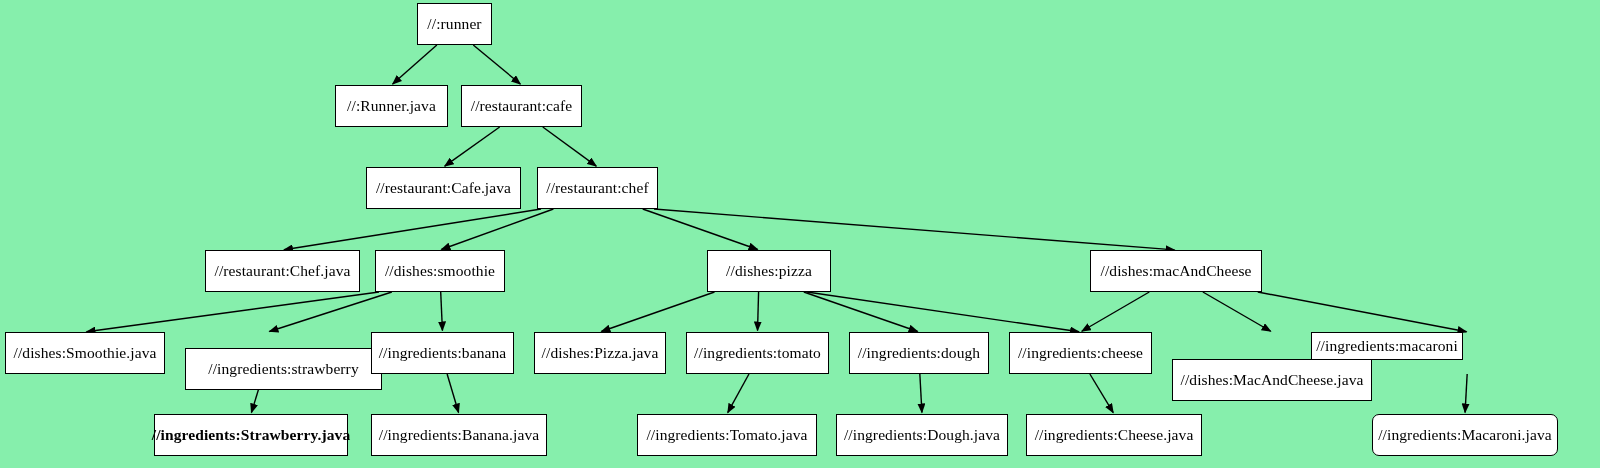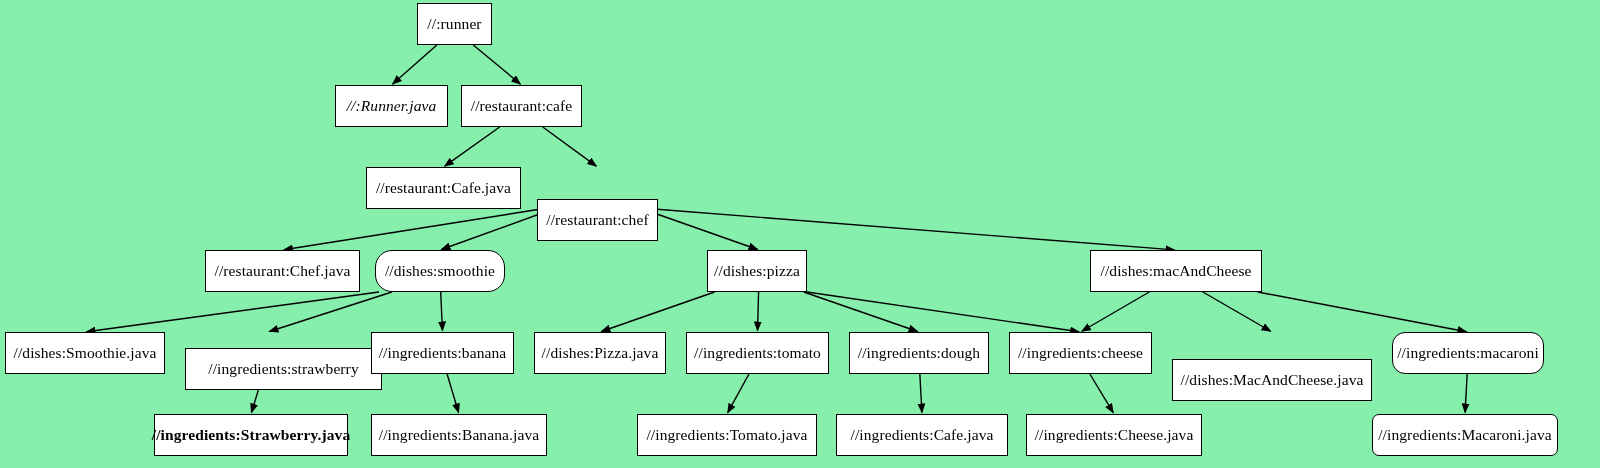--- a/index.html
+++ b/index.html
@@ -71,39 +71,39 @@
       <line x1="447.12" y1="374" x2="458.57293738828776" y2="412.5620787484436" stroke="#000000" stroke-width="1.4" marker-end="url(#arrowhead)"></line>
       <line x1="748.96" y1="374" x2="727.721868407627" y2="412.6851212975829" stroke="#000000" stroke-width="1.4" marker-end="url(#arrowhead)"></line>
       <line x1="919.84" y1="374" x2="921.9191178403457" y2="412.50218222862406" stroke="#000000" stroke-width="1.4" marker-end="url(#arrowhead)"></line>
       <line x1="1089.88" y1="374" x2="1113.2254247038954" y2="412.7154638538895" stroke="#000000" stroke-width="1.4" marker-end="url(#arrowhead)"></line>
       <line x1="1467.16" y1="374" x2="1465.0808821596543" y2="412.50218222862406" stroke="#000000" stroke-width="1.4" marker-end="url(#arrowhead)"></line>
     </svg>
   <div id="node-layer">
       <div class="graph-node" style="left: 417px; top: 3px; width: 75px; height: 42px; border-color: rgb(0, 0, 0); background: rgb(255, 255, 255);">
         <span>//:runner</span>
       </div>
-      <div class="graph-node" style="left: 335px; top: 85px; width: 113px; height: 42px; border-color: rgb(0, 0, 0); background: rgb(255, 255, 255); font-style: italic;">
+      <div class="graph-node" style="left: 335px; top: 85px; width: 113px; height: 42px; border-color: rgb(0, 0, 0); background: rgb(255, 255, 255);">
         <span>//:Runner.java</span>
       </div>
       <div class="graph-node" style="left: 461px; top: 85px; width: 121px; height: 42px; border-color: rgb(0, 0, 0); background: rgb(255, 255, 255);">
         <span>//restaurant:cafe</span>
       </div>
       <div class="graph-node" style="left: 366px; top: 167px; width: 155px; height: 42px; border-color: rgb(0, 0, 0); background: rgb(255, 255, 255);">
         <span>//restaurant:Cafe.java</span>
       </div>
-      <div class="graph-node" style="left: 537px; top: 167px; width: 121px; height: 42px; border-color: rgb(0, 0, 0); background: rgb(255, 255, 255); margin-top: 32px;">
+      <div class="graph-node" style="left: 537px; top: 167px; width: 121px; height: 42px; border-color: rgb(0, 0, 0); background: rgb(255, 255, 255);">
         <span>//restaurant:chef</span>
       </div>
       <div class="graph-node" style="left: 205px; top: 250px; width: 155px; height: 42px; border-color: rgb(0, 0, 0); background: rgb(255, 255, 255);">
         <span>//restaurant:Chef.java</span>
       </div>
-      <div class="graph-node" style="left: 375px; top: 250px; width: 130px; height: 42px; border-color: rgb(0, 0, 0); background: rgb(255, 255, 255); border-radius: 17px;">
+      <div class="graph-node" style="left: 375px; top: 250px; width: 130px; height: 42px; border-color: rgb(0, 0, 0); background: rgb(255, 255, 255);">
         <span>//dishes:smoothie</span>
       </div>
-      <div class="graph-node" style="left: 707px; top: 250px; width: 100px; height: 42px; border-color: rgb(0, 0, 0); background: rgb(255, 255, 255); text-align: center;">
+      <div class="graph-node" style="left: 707px; top: 250px; width: 124px; height: 42px; border-color: rgb(0, 0, 0); background: rgb(255, 255, 255); text-align: center;">
         <span>//dishes:pizza</span>
       </div>
       <div class="graph-node" style="left: 1090px; top: 250px; width: 172px; height: 42px; border-color: rgb(0, 0, 0); background: rgb(255, 255, 255);">
         <span>//dishes:macAndCheese</span>
       </div>
       <div class="graph-node" style="left: 5px; top: 332px; width: 160px; height: 42px; border-color: rgb(0, 0, 0); background: rgb(255, 255, 255);">
         <span>//dishes:Smoothie.java</span>
       </div>
       <div class="graph-node" style="left: 185px; top: 348px; width: 197px; height: 42px; border-color: rgb(0, 0, 0); background: rgb(255, 255, 255);">
         <span>//ingredients:strawberry</span>
@@ -119,34 +119,34 @@
       </div>
       <div class="graph-node" style="left: 849px; top: 332px; width: 140px; height: 42px; border-color: rgb(0, 0, 0); background: rgb(255, 255, 255);">
         <span>//ingredients:dough</span>
       </div>
       <div class="graph-node" style="left: 1009px; top: 332px; width: 143px; height: 42px; border-color: rgb(0, 0, 0); background: rgb(255, 255, 255);">
         <span>//ingredients:cheese</span>
       </div>
       <div class="graph-node" style="left: 1172px; top: 332px; width: 200px; height: 42px; border-color: rgb(0, 0, 0); background: rgb(255, 255, 255); margin-top: 27px;">
         <span>//dishes:MacAndCheese.java</span>
       </div>
-      <div class="graph-node" style="left: 1392px; top: 332px; width: 152px; height: 42px; border-color: rgb(0, 0, 0); background: rgb(255, 255, 255); border-radius: 13px;">
+      <div class="graph-node" style="left: 1311px; top: 332px; width: 152px; height: 28px; border-color: rgb(0, 0, 0); background: rgb(255, 255, 255);">
         <span>//ingredients:macaroni</span>
       </div>
       <div class="graph-node" style="left: 154px; top: 414px; width: 194px; height: 42px; border-color: rgb(0, 0, 0); background: rgb(255, 255, 255); font-weight: bold;">
         <span>//ingredients:Strawberry.java</span>
       </div>
       <div class="graph-node" style="left: 371px; top: 414px; width: 176px; height: 42px; border-color: rgb(0, 0, 0); background: rgb(255, 255, 255);">
         <span>//ingredients:Banana.java</span>
       </div>
       <div class="graph-node" style="left: 637px; top: 414px; width: 180px; height: 42px; border-color: rgb(0, 0, 0); background: rgb(255, 255, 255);">
         <span>//ingredients:Tomato.java</span>
       </div>
       <div class="graph-node" style="left: 836px; top: 414px; width: 172px; height: 42px; border-color: rgb(0, 0, 0); background: rgb(255, 255, 255);">
-        <span>//ingredients:Cafe.java</span>
+        <span>//ingredients:Dough.java</span>
       </div>
       <div class="graph-node" style="left: 1026px; top: 414px; width: 176px; height: 42px; border-color: rgb(0, 0, 0); background: rgb(255, 255, 255);">
         <span>//ingredients:Cheese.java</span>
       </div>
       <div class="graph-node" style="left: 1372px; top: 414px; width: 186px; height: 42px; border-color: rgb(0, 0, 0); background: rgb(255, 255, 255); border-radius: 7px;">
         <span>//ingredients:Macaroni.java</span>
       </div>
     </div>
 </div>
 

